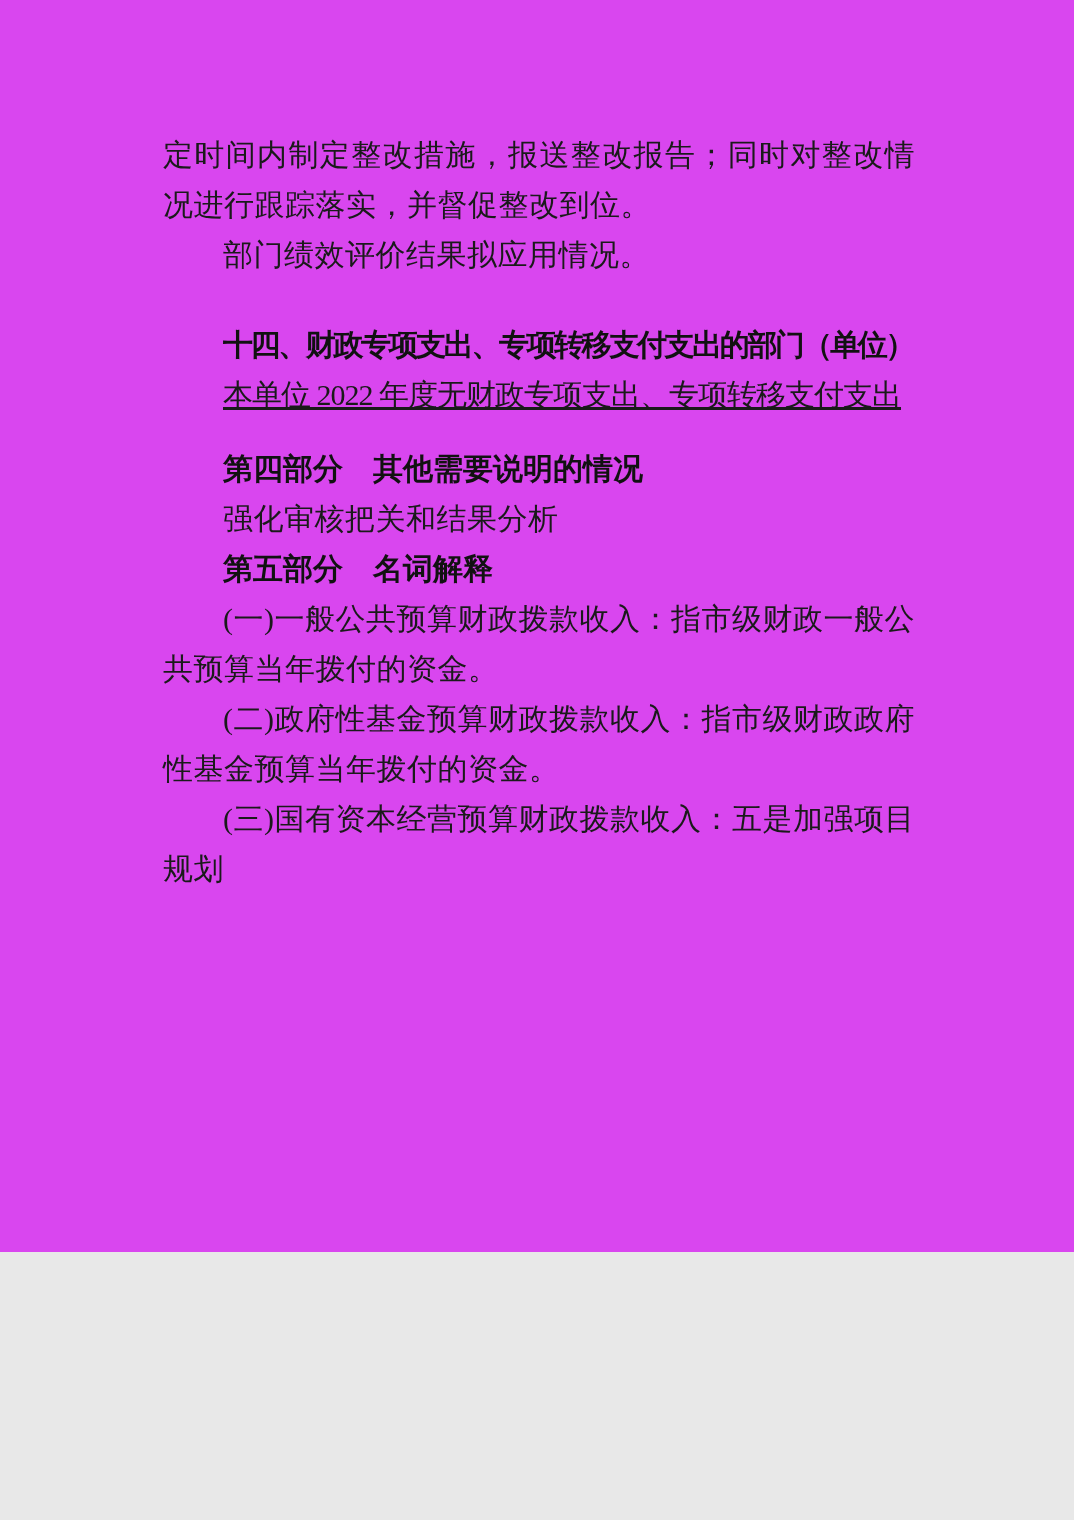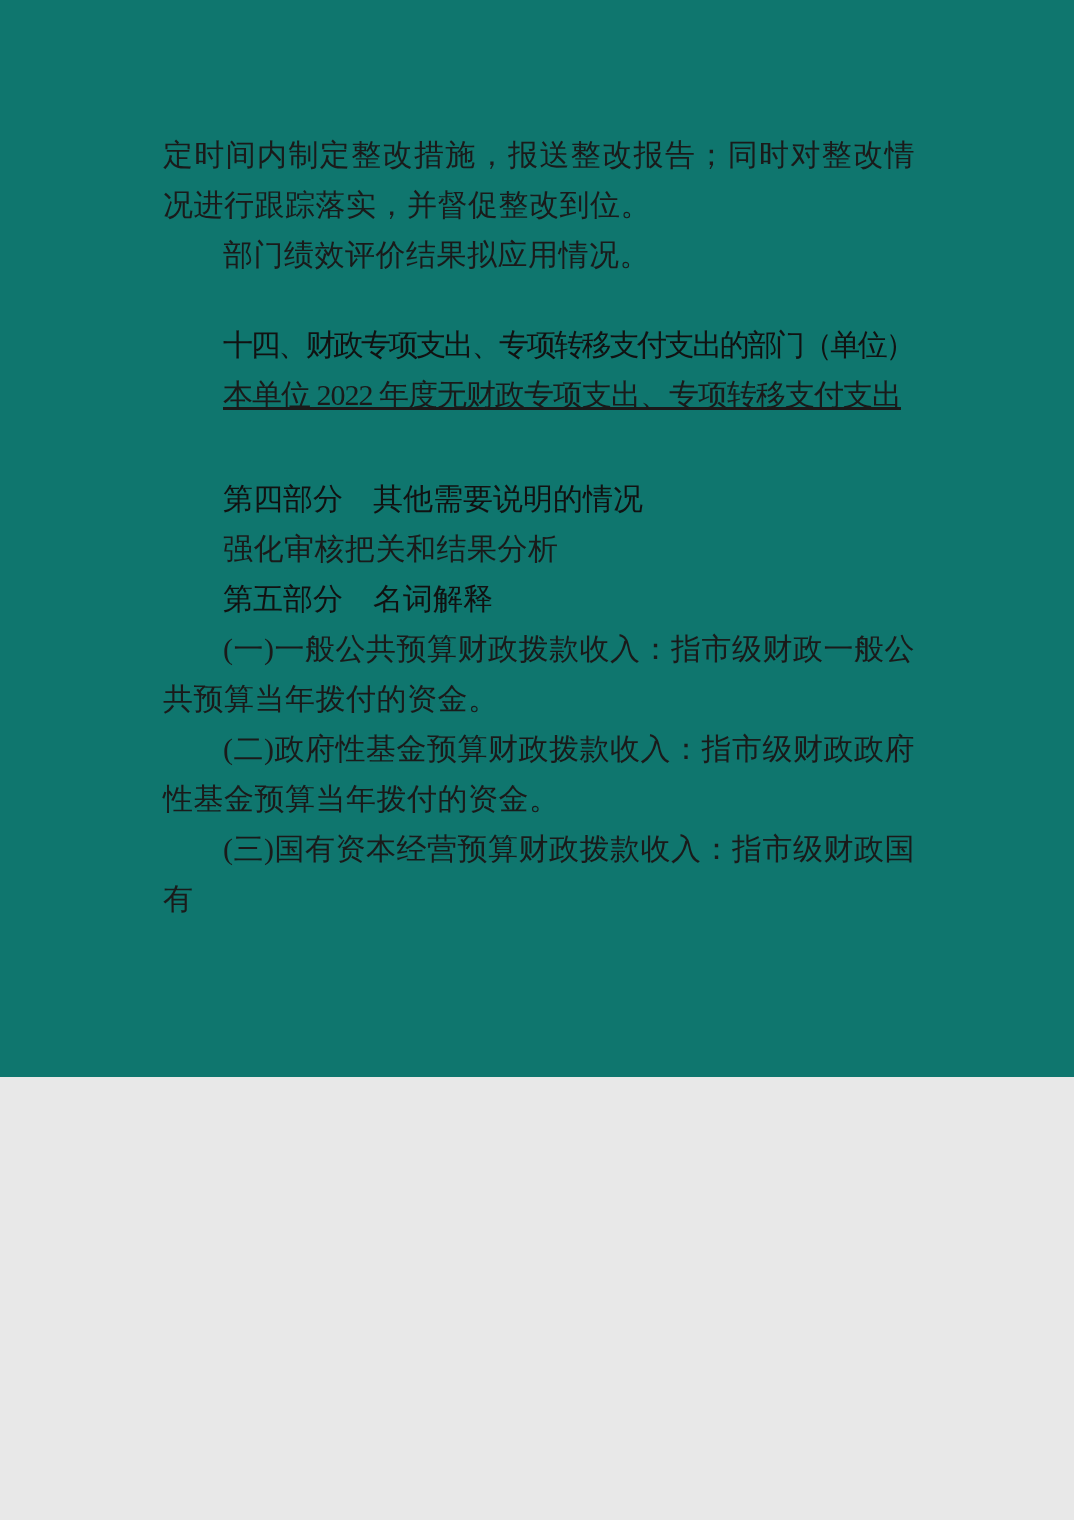--- a/index.html
+++ b/index.html
@@ -3,23 +3,23 @@
 <meta charset="utf-8">
 <style>
   html, body {
     margin: 0;
     padding: 0;
     background: #e8e8e8;
   }
   .page {
     position: relative;
     width: 1074px;
-    height: 1077px;
+    height: 1252px;
     margin: 0 auto;
-    background: #0f766e;
+    background: #d946ef;
     overflow: hidden;
     color: #1a1a1a;
     font-family: "Liberation Serif", "DejaVu Serif", serif;
   }
   .content {
     position: absolute;
     left: 163px;
     top: 130px;
     width: 752px;
   }
@@ -29,33 +29,33 @@
     line-height: 50px;
     text-align: justify;
     letter-spacing: 0.5px;
   }
   .indent {
     text-indent: 60px;
   }
   .heading {
     margin: 0;
     font-family: "Liberation Sans", "DejaVu Sans", sans-serif;
-    font-weight: normal;
+    font-weight: bold;
     font-size: 30px;
     line-height: 50px;
     text-indent: 60px;
     color: #111111;
   }
   .heading-14 {
     margin-top: 40px;
     letter-spacing: -2.4px;
     white-space: nowrap;
   }
   .heading-part4 {
-    margin-top: 54px;
+    margin-top: 24px;
   }
   .heading-part5 {
   }
   .single-line {
     white-space: nowrap;
     letter-spacing: -1px;
     text-decoration: underline;
   }
   .page-number {
     position: absolute;
@@ -87,18 +87,18 @@
     <h2 class="heading heading-part4">第四部分　其他需要说明的情况</h2>
 
     <p class="body-para indent">强化审核把关和结果分析</p>
 
     <h2 class="heading heading-part5">第五部分　名词解释</h2>
 
     <p class="body-para indent">(一)一般公共预算财政拨款收入：指市级财政一般公共预算当年拨付的资金。</p>
 
     <p class="body-para indent">(二)政府性基金预算财政拨款收入：指市级财政政府性基金预算当年拨付的资金。</p>
 
-    <p class="body-para indent">(三)国有资本经营预算财政拨款收入：指市级财政国有</p>
+    <p class="body-para indent">(三)国有资本经营预算财政拨款收入：五是加强项目规划</p>
 
   </div>
 
   <div class="page-number">31</div>
 </div>
 
 </body></html>

